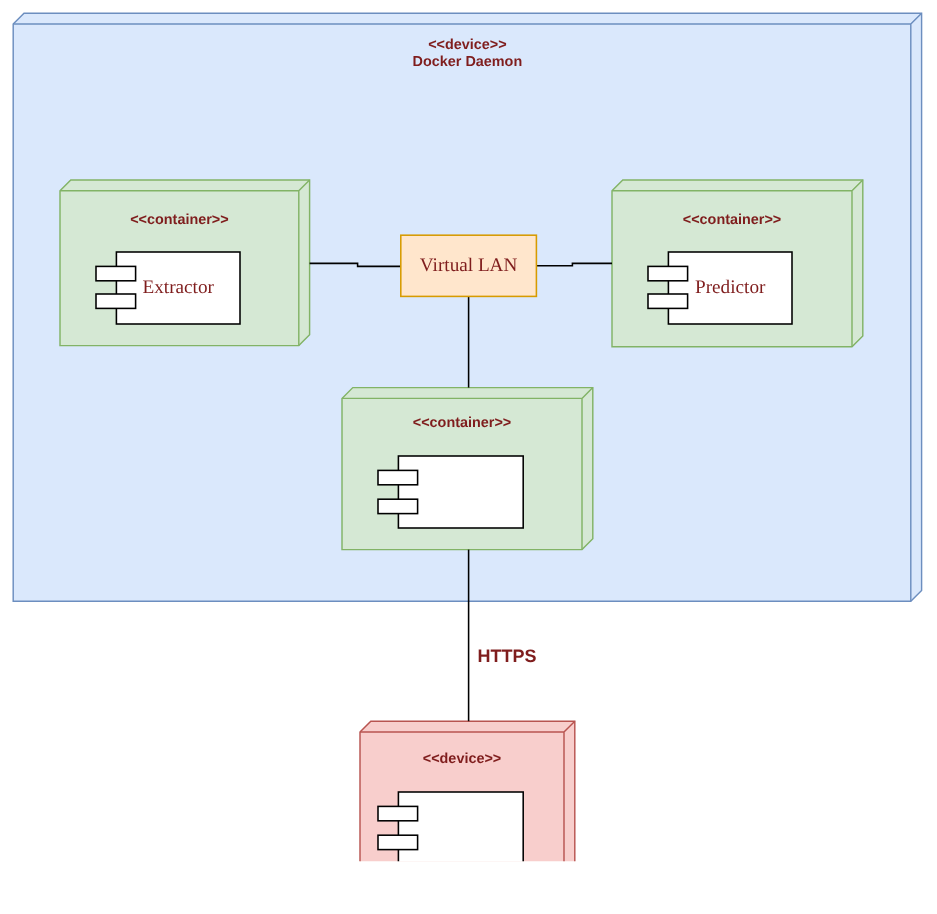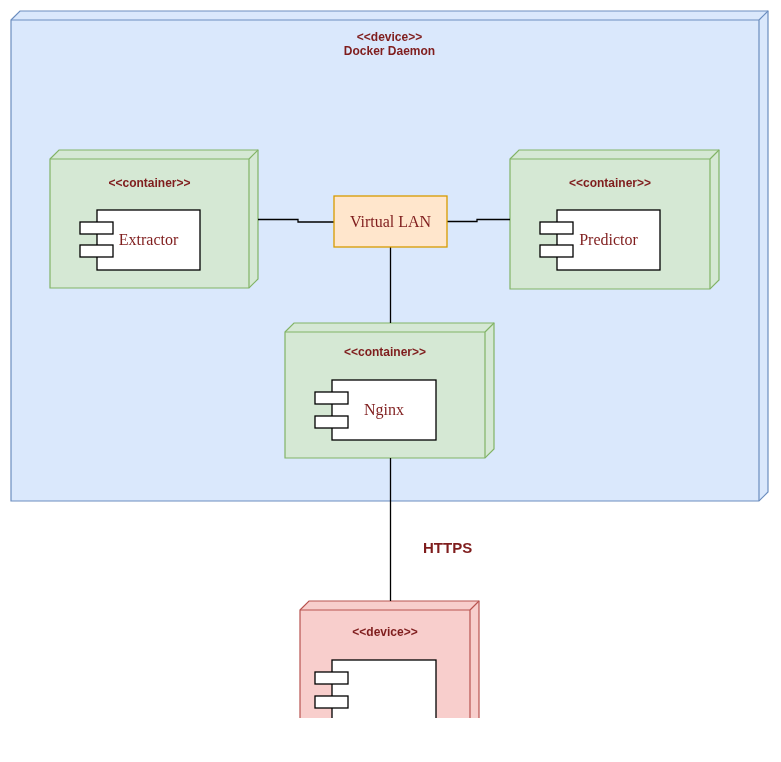--- a/index.html
+++ b/index.html
@@ -115,18 +115,17 @@
   <div class="lbl bold" style="left:285px; top:346px; width:200px;">&lt;&lt;container&gt;&gt;</div>
 
   <div class="lbl bold" style="left:300px; top:626px; width:170px;">&lt;&lt;device&gt;&gt;</div>
 
   <div class="comp-lbl" style="left:334px; top:196px; width:113px; height:51px;">Virtual LAN</div>
 
   <div class="comp-lbl" style="left:97px; top:210px; width:103px; height:60px;">Extractor</div>
 
   <div class="comp-lbl" style="left:557px; top:210px; width:103px; height:60px;">Predictor</div>
 
-  <div class="comp-lbl" style="left:332px; top:380px; width:104px; height:60px;">Nginx</div>
 
 
-  <div class="edge-lbl" style="left:398px; top:539px;margin-left:25px;">HTTPS</div>
+  <div class="edge-lbl" style="left:398px; top:539px;">HTTPS</div>
 
 </div>
 
 </body></html>

